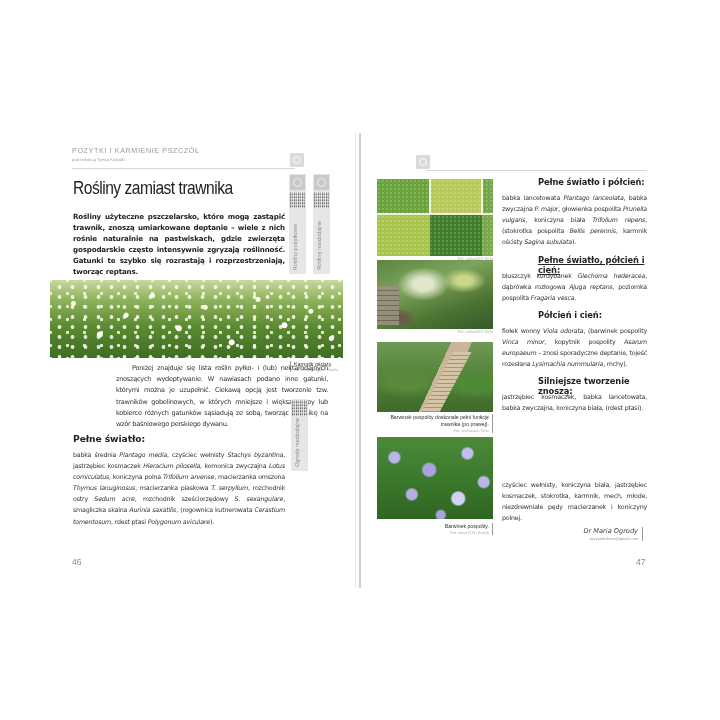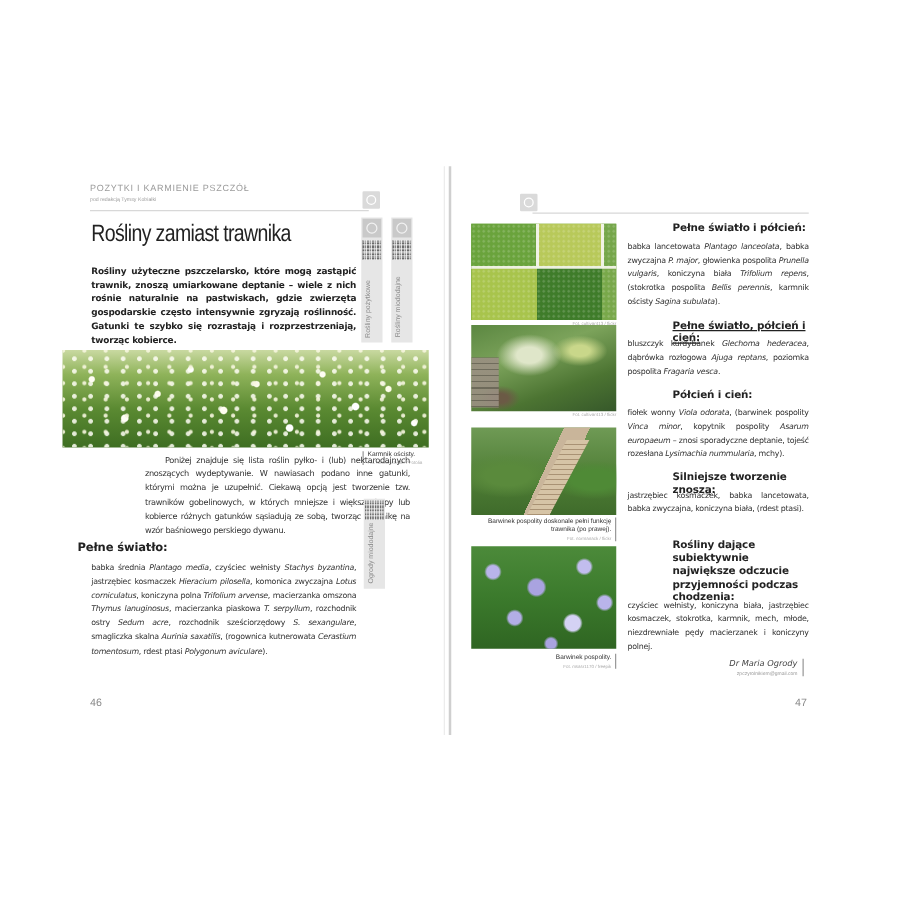--- a/index.html
+++ b/index.html
@@ -135,21 +135,21 @@
   <div class="gutter"></div>
 
   <div class="left-page">
     <div class="running-head">POZYTKI I KARMIENIE PSZCZÓŁ</div>
     <div class="running-sub">pod redakcją Tymsy Kobiałki</div>
     <div class="head-rule"></div>
     <div class="page-icon" style="left:250px; top:20px;"></div>
 
     <div class="title">Rośliny zamiast trawnika</div>
 
-    <div class="lead">Rośliny użyteczne pszczelarsko, które mogą zastąpić trawnik, znoszą umiarkowane deptanie – wiele z nich rośnie naturalnie na pastwiskach, gdzie zwierzęta gospodarskie często intensywnie zgryzają roślinność. Gatunki te szybko się rozrastają i rozprzestrzeniają, tworząc kobierce.</div>
+    <div class="lead">Rośliny użyteczne pszczelarsko, które mogą zastąpić trawnik, znoszą umiarkowane deptanie – wiele z nich rośnie naturalnie na pastwiskach, gdzie zwierzęta gospodarskie często intensywnie zgryzają roślinność. Gatunki te szybko się rozrastają i rozprzestrzeniają, tworząc reptans.</div>
 
     <div class="side-tab" style="left:249px; top:41px; height:100px;">
       <div class="tab-icon"></div>
       <div class="qr" style="top:18px;"></div>
       <div class="tab-label">Rośliny pożytkowe</div>
     </div>
     <div class="side-tab" style="left:273px; top:41px; height:100px;">
       <div class="tab-icon"></div>
       <div class="qr" style="top:18px;"></div>
       <div class="tab-label">Rośliny miododajne</div>
@@ -165,21 +165,21 @@
       <div class="caption-credit">Fot. romanscheffer / Fotolia</div>
     </div>
 
     <div class="body-para">Poniżej znajduje się lista roślin pyłko- i (lub) nektarodajnych znoszących wydeptywanie. W nawiasach podano inne gatunki, którymi można je uzupełnić. Ciekawą opcją jest tworzenie tzw. trawników gobelinowych, w których mniejsze i większe kępy lub kobierce różnych gatunków sąsiadują ze sobą, tworząc mozaikę na wzór baśniowego perskiego dywanu.</div>
 
     <div class="side-tab" style="left:251px; top:266px; height:72px;">
       <div class="qr" style="top:1px;"></div>
       <div class="tab-label">Ogrody miododajne</div>
     </div>
 
-    <div class="h2" style="left:22px; top:300px; font-size:9.2px;">Pełne światło:</div>
+    <div class="h2" style="left:33px; top:300px; font-size:9.2px;">Pełne światło:</div>
     <div class="list-text" style="left:33px; top:316px; width:212px;"><span>babka średnia </span><i>Plantago media</i><span>, czyściec wełnisty </span><i>Stachys byzantina</i><span>, jastrzębiec kosmaczek </span><i>Hieracium pilosella</i><span>, komonica zwyczajna </span><i>Lotus corniculatus</i><span>, koniczyna polna </span><i>Trifolium arvense</i><span>, macierzanka omszona </span><i>Thymus lanuginosus</i><span>, macierzanka piaskowa </span><i>T. serpyllum</i><span>, rozchodnik ostry </span><i>Sedum acre</i><span>, rozchodnik sześciorzędowy </span><i>S. sexangulare</i><span>, smagliczka skalna </span><i>Aurinia saxatilis</i><span>, (rogownica kutnerowata </span><i>Cerastium tomentosum</i><span>, rdest ptasi </span><i>Polygonum aviculare</i><span>).</span></div>
 
     <div class="page-num" style="left:32px; top:424px;">46</div>
   </div>
 
   <div class="right-page">
     <div class="page-icon" style="left:53px; top:22px;"></div>
     <div class="right-rule"></div>
 
     <div class="photo p1">
@@ -212,21 +212,20 @@
 
     <div class="h2 r-h" style="left:139px; top:122px;text-decoration:underline;">Pełne światło, półcień i cień:</div>
     <div class="list-text r-text" style="left:139px; top:137px;"><span>bluszczyk kurdybanek </span><i>Glechoma hederacea</i><span>, dąbrówka rozłogowa </span><i>Ajuga reptans</i><span>, poziomka pospolita </span><i>Fragaria vesca</i><span>.</span></div>
 
     <div class="h2 r-h" style="left:139px; top:177px;">Półcień i cień:</div>
     <div class="list-text r-text" style="left:139px; top:192px;"><span>fiołek wonny </span><i>Viola odorata</i><span>, (barwinek pospolity </span><i>Vinca minor</i><span>, kopytnik pospolity </span><i>Asarum europaeum</i><span> – znosi sporadyczne deptanie, tojeść rozesłana </span><i>Lysimachia nummularia</i><span>, mchy).</span></div>
 
     <div class="h2 r-h" style="left:139px; top:243px;">Silniejsze tworzenie znoszą:</div>
     <div class="list-text r-text" style="left:139px; top:258px;"><span>jastrzębiec kosmaczek, babka lancetowata, babka zwyczajna, koniczyna biała, (rdest ptasi).</span></div>
 
-    <div class="h2 r-h" style="left:139px; top:297px; width:140px; line-height:10.5px;">Rośliny dające subiektywnie największe odczucie przyjemności podczas chodzenia:</div>
     <div class="list-text r-text" style="left:139px; top:346px;"><span>czyściec wełnisty, koniczyna biała, jastrzębiec kosmaczek, stokrotka, karmnik, mech, młode, niezdrewniałe pędy macierzanek i koniczyny polnej.</span></div>
 
     <div class="author">
       <div class="author-name">Dr Maria Ogrody</div>
       <div class="author-email">zpczyrolnikiem@gmail.com</div>
     </div>
 
     <div class="page-num" style="left:273px; top:424px;">47</div>
   </div>
 </div>

